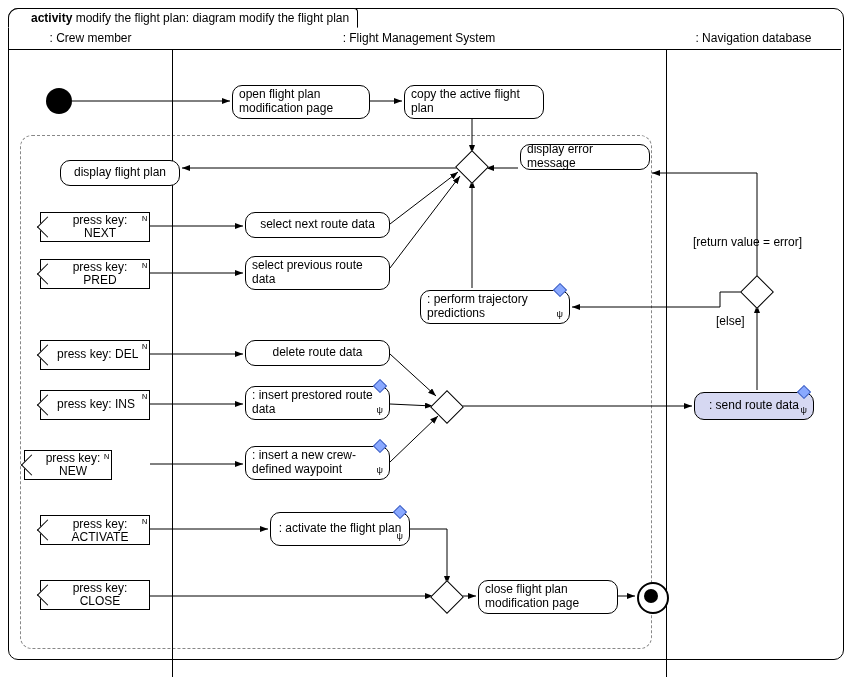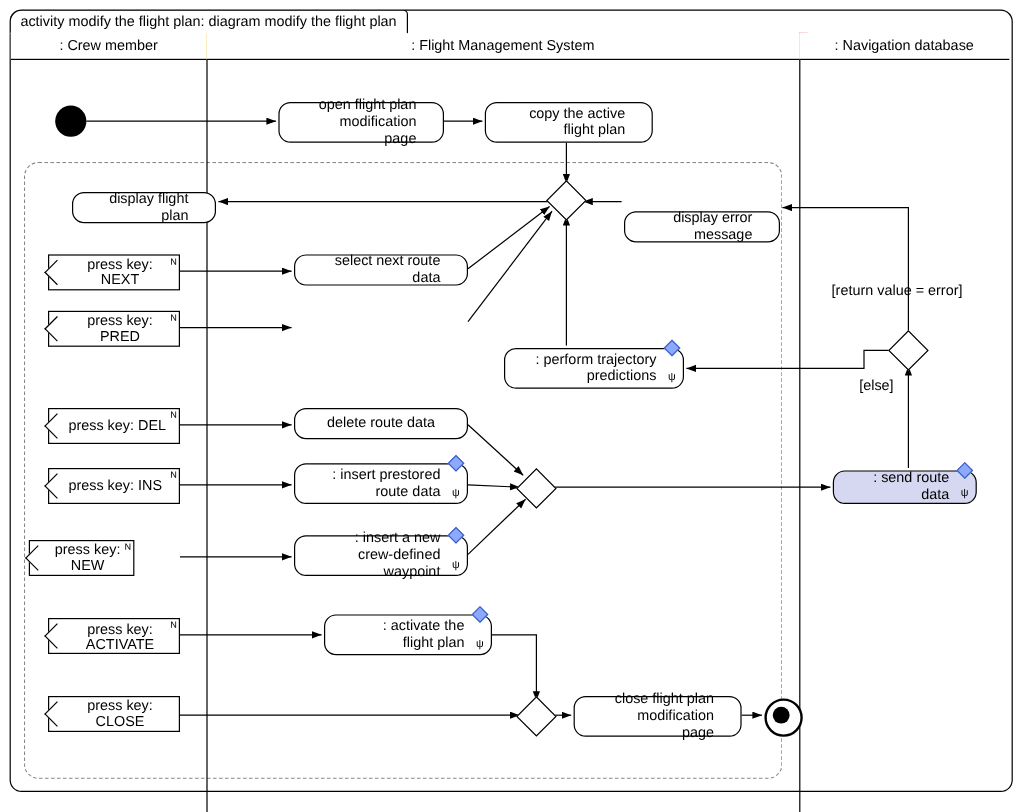--- a/index.html
+++ b/index.html
@@ -1,24 +1,24 @@
 <!DOCTYPE html>
 <html><head>
 <meta charset="utf-8">
 <style>
   body{margin:0;font-family:Arial,Helvetica,sans-serif;font-size:12px;background:#fff;color:#000;}
   .canvas{position:relative;width:850px;height:677px;}
   .frame{position:absolute;left:8px;top:8px;width:834px;height:650px;border:1px solid #000;border-radius:10px;}
   .tab{position:absolute;left:8px;top:8px;height:18px;padding:0 8px;border:1px solid #000;border-bottom:1px solid #fff;border-top-left-radius:10px;border-top-right-radius:4px;background:#fff;line-height:18px;white-space:nowrap;z-index:5;}
-  .tab b{font-weight:normal;}
+  .tab b{font-weight:bold;margin-left:14px;}
   .lane-hdr{position:absolute;top:27px;height:22px;border-bottom:1px solid #000;text-align:center;line-height:22px;background:#fff;z-index:2;}
   .lane-sep{position:absolute;top:27px;bottom:0;width:0;border-left:1px solid #000;z-index:1;}
   .hdr-sep{position:absolute;top:49px;left:9px;right:9px;height:0;border-top:1px solid #000;z-index:1;}
 
-  .node{position:absolute;border:1px solid #000;border-radius:10px;background:#fff;display:flex;align-items:center;justify-content:center;text-align:right;padding:2px 22px;box-sizing:border-box;z-index:3;line-height:1.15;}
+  .node{position:absolute;border:1px solid #000;border-radius:10px;background:#fff;display:flex;align-items:center;justify-content:center;text-align:left;padding:2px 6px;box-sizing:border-box;z-index:3;line-height:1.15;}
   .highlight{background:#d6d8f2;}
   .rake{position:absolute;right:6px;bottom:4px;font-size:9px;line-height:9px;}
   .pin{position:absolute;right:4px;top:-6px;width:8px;height:8px;background:#8aa9ff;border:1px solid #4060c0;transform:rotate(45deg);}
 
   .initial{position:absolute;width:26px;height:26px;background:#000;border-radius:50%;z-index:3;}
   .final{position:absolute;width:28px;height:28px;border:2px solid #000;border-radius:50%;background:#fff;z-index:3;}
   .final::after{content:"";position:absolute;left:5px;top:5px;width:14px;height:14px;background:#000;border-radius:50%;}
   .diamond{position:absolute;width:22px;height:22px;border:1px solid #000;background:#fff;transform:rotate(45deg);z-index:3;}
   .dotbox{position:absolute;border:1px dashed #888;border-radius:12px;z-index:0;}
   .label{position:absolute;background:transparent;z-index:3;white-space:nowrap;}
@@ -53,21 +53,21 @@
 
   <div class="initial" style="left:46px;top:88px;"></div>
 
   <div class="node" style="left:232px;top:85px;width:138px;height:34px;">open flight plan modification page</div>
   <div class="node" style="left:404px;top:85px;width:140px;height:34px;">copy the active flight plan</div>
 
   <div class="diamond" style="left:460px;top:155px;"></div>
 
   <div class="node" style="left:60px;top:160px;width:120px;height:26px;">display flight plan</div>
 
-  <div class="node" style="left:520px;top:176px;width:130px;height:26px;">display error message</div>
+  <div class="node" style="left:520px;top:144px;width:130px;height:26px;">display error message</div>
 
   <div class="accept" style="left:40px;top:212px;width:110px;">
       <span>press key: NEXT</span>
       <span class="zig">ᴺ</span>
     </div>
   <div class="accept" style="left:40px;top:259px;width:110px;">
       <span>press key: PRED</span>
       <span class="zig">ᴺ</span>
     </div>
   <div class="accept" style="left:40px;top:340px;width:110px;">
@@ -84,20 +84,21 @@
     </div>
   <div class="accept" style="left:40px;top:515px;width:110px;align-items:flex-end;">
       <span>press key: ACTIVATE</span>
       <span class="zig">ᴺ</span>
     </div>
   <div class="accept" style="left:40px;top:580px;width:110px;">
       <span>press key: CLOSE</span>
     </div>
 
   <div class="node" style="left:245px;top:212px;width:145px;height:26px;">select next route data</div>
+  <div class="node" style="left:245px;top:256px;width:145px;height:34px;">select previous route data</div>
   <div class="node" style="left:420px;top:290px;width:150px;height:34px;">
       <span>: perform trajectory predictions</span>
       <span class="rake">ψ</span>
       <span class="pin"></span>
     </div>
 
   <div class="node" style="left:245px;top:340px;width:145px;height:26px;">delete route data</div>
   <div class="node" style="left:245px;top:386px;width:145px;height:34px;">
       <span>: insert prestored route data</span>
       <span class="rake">ψ</span>

